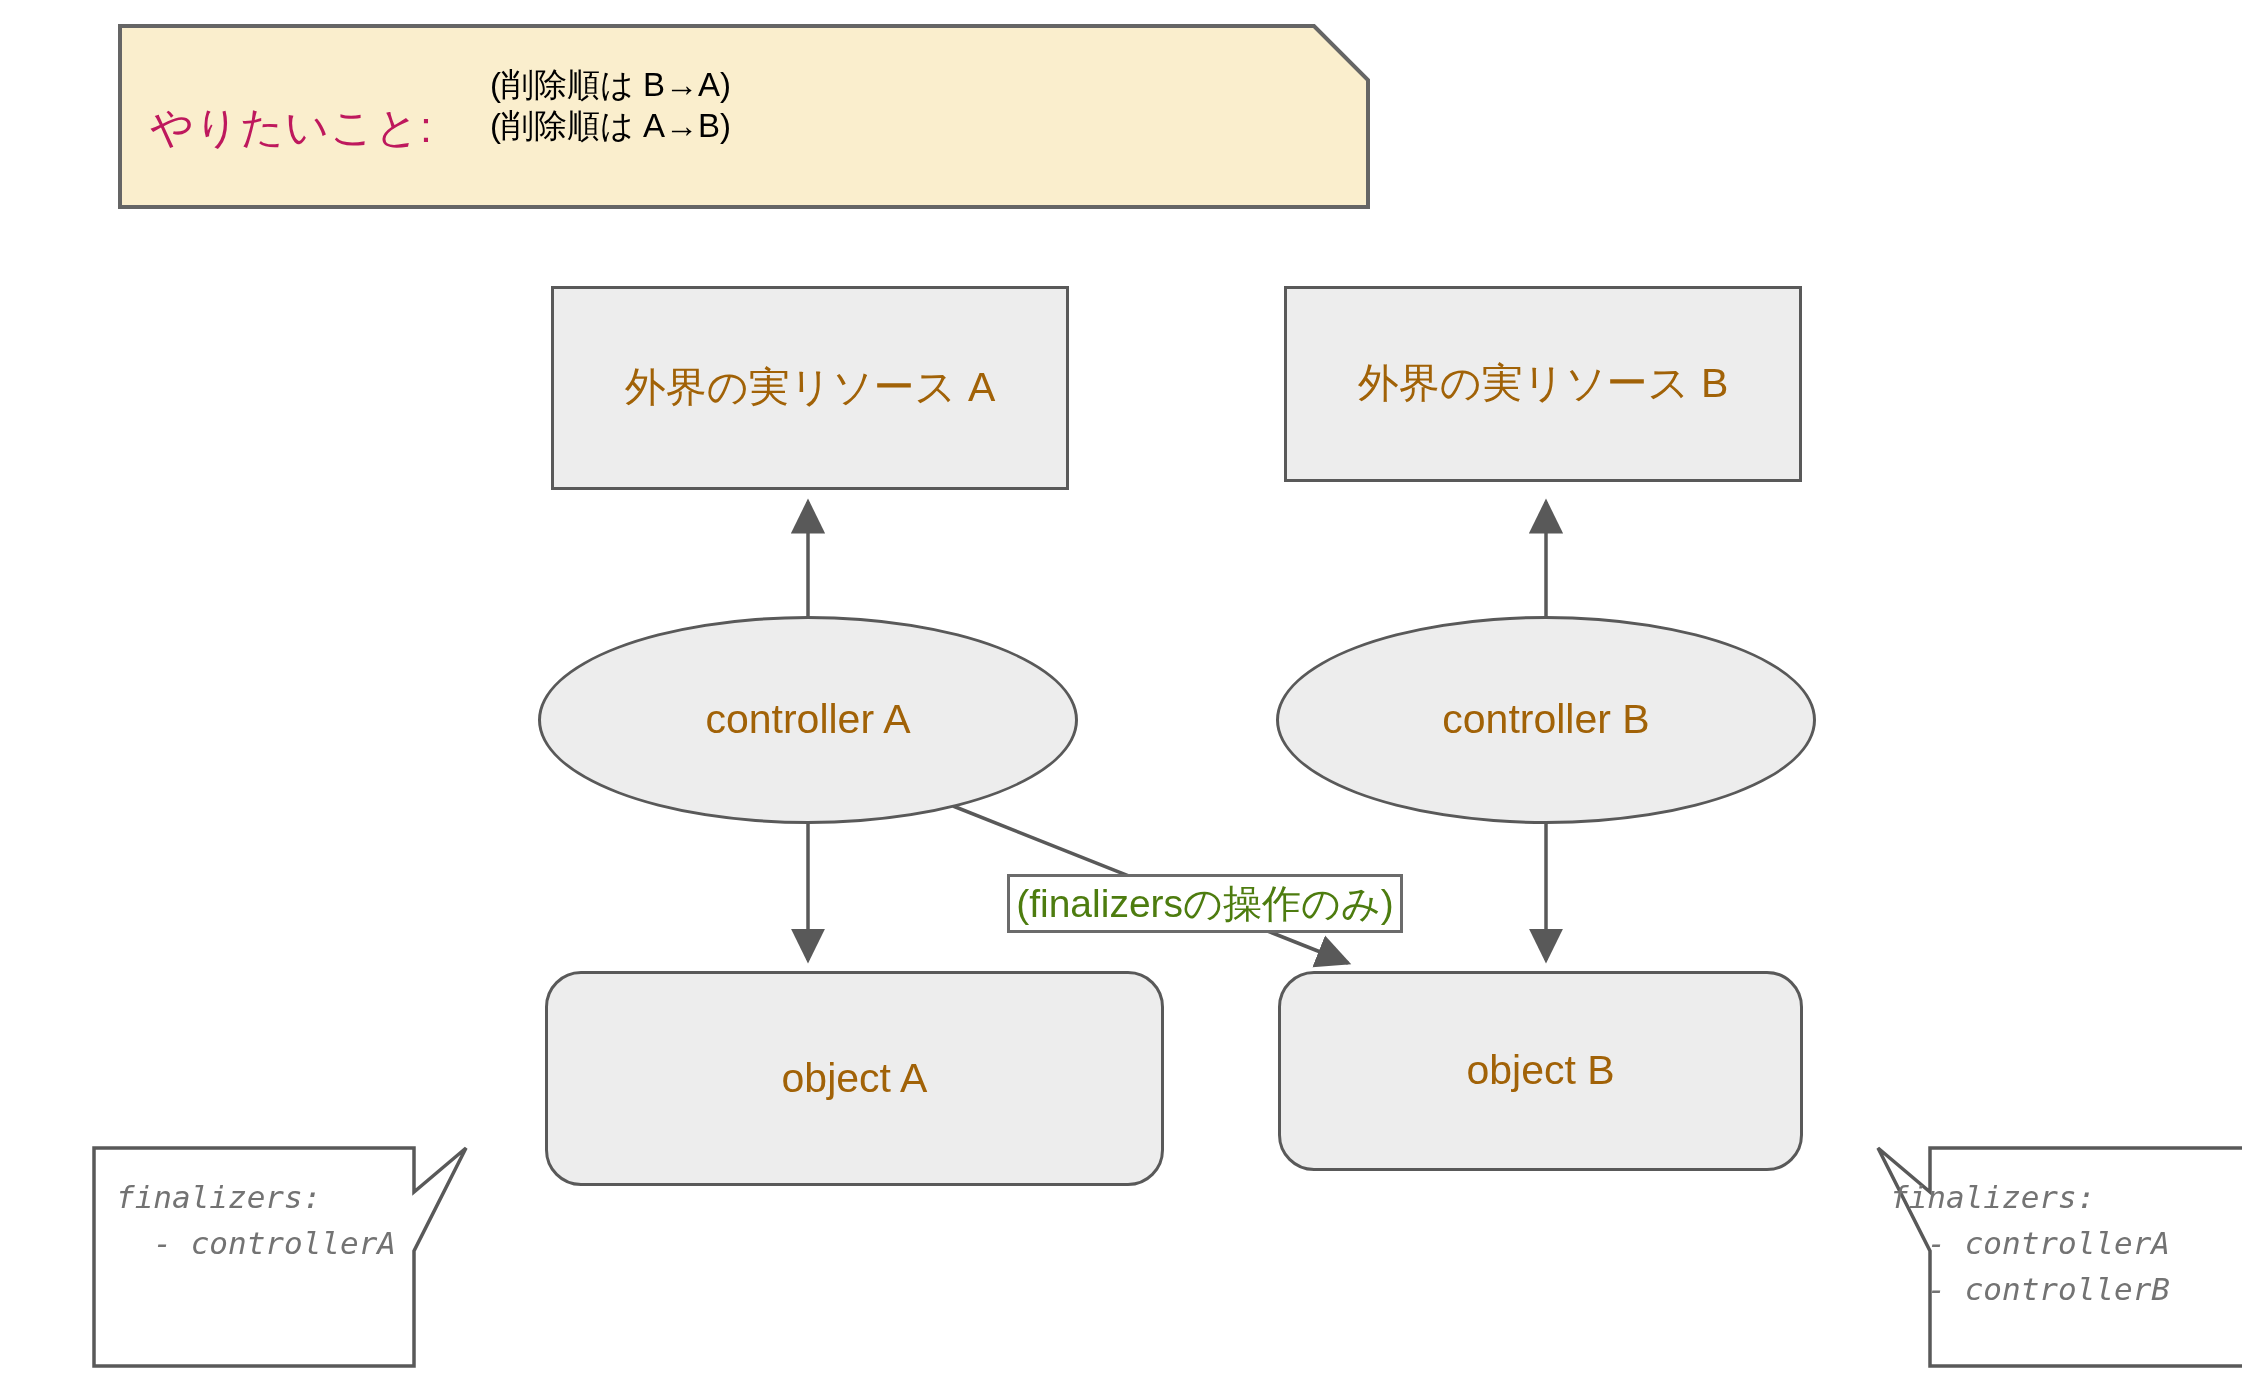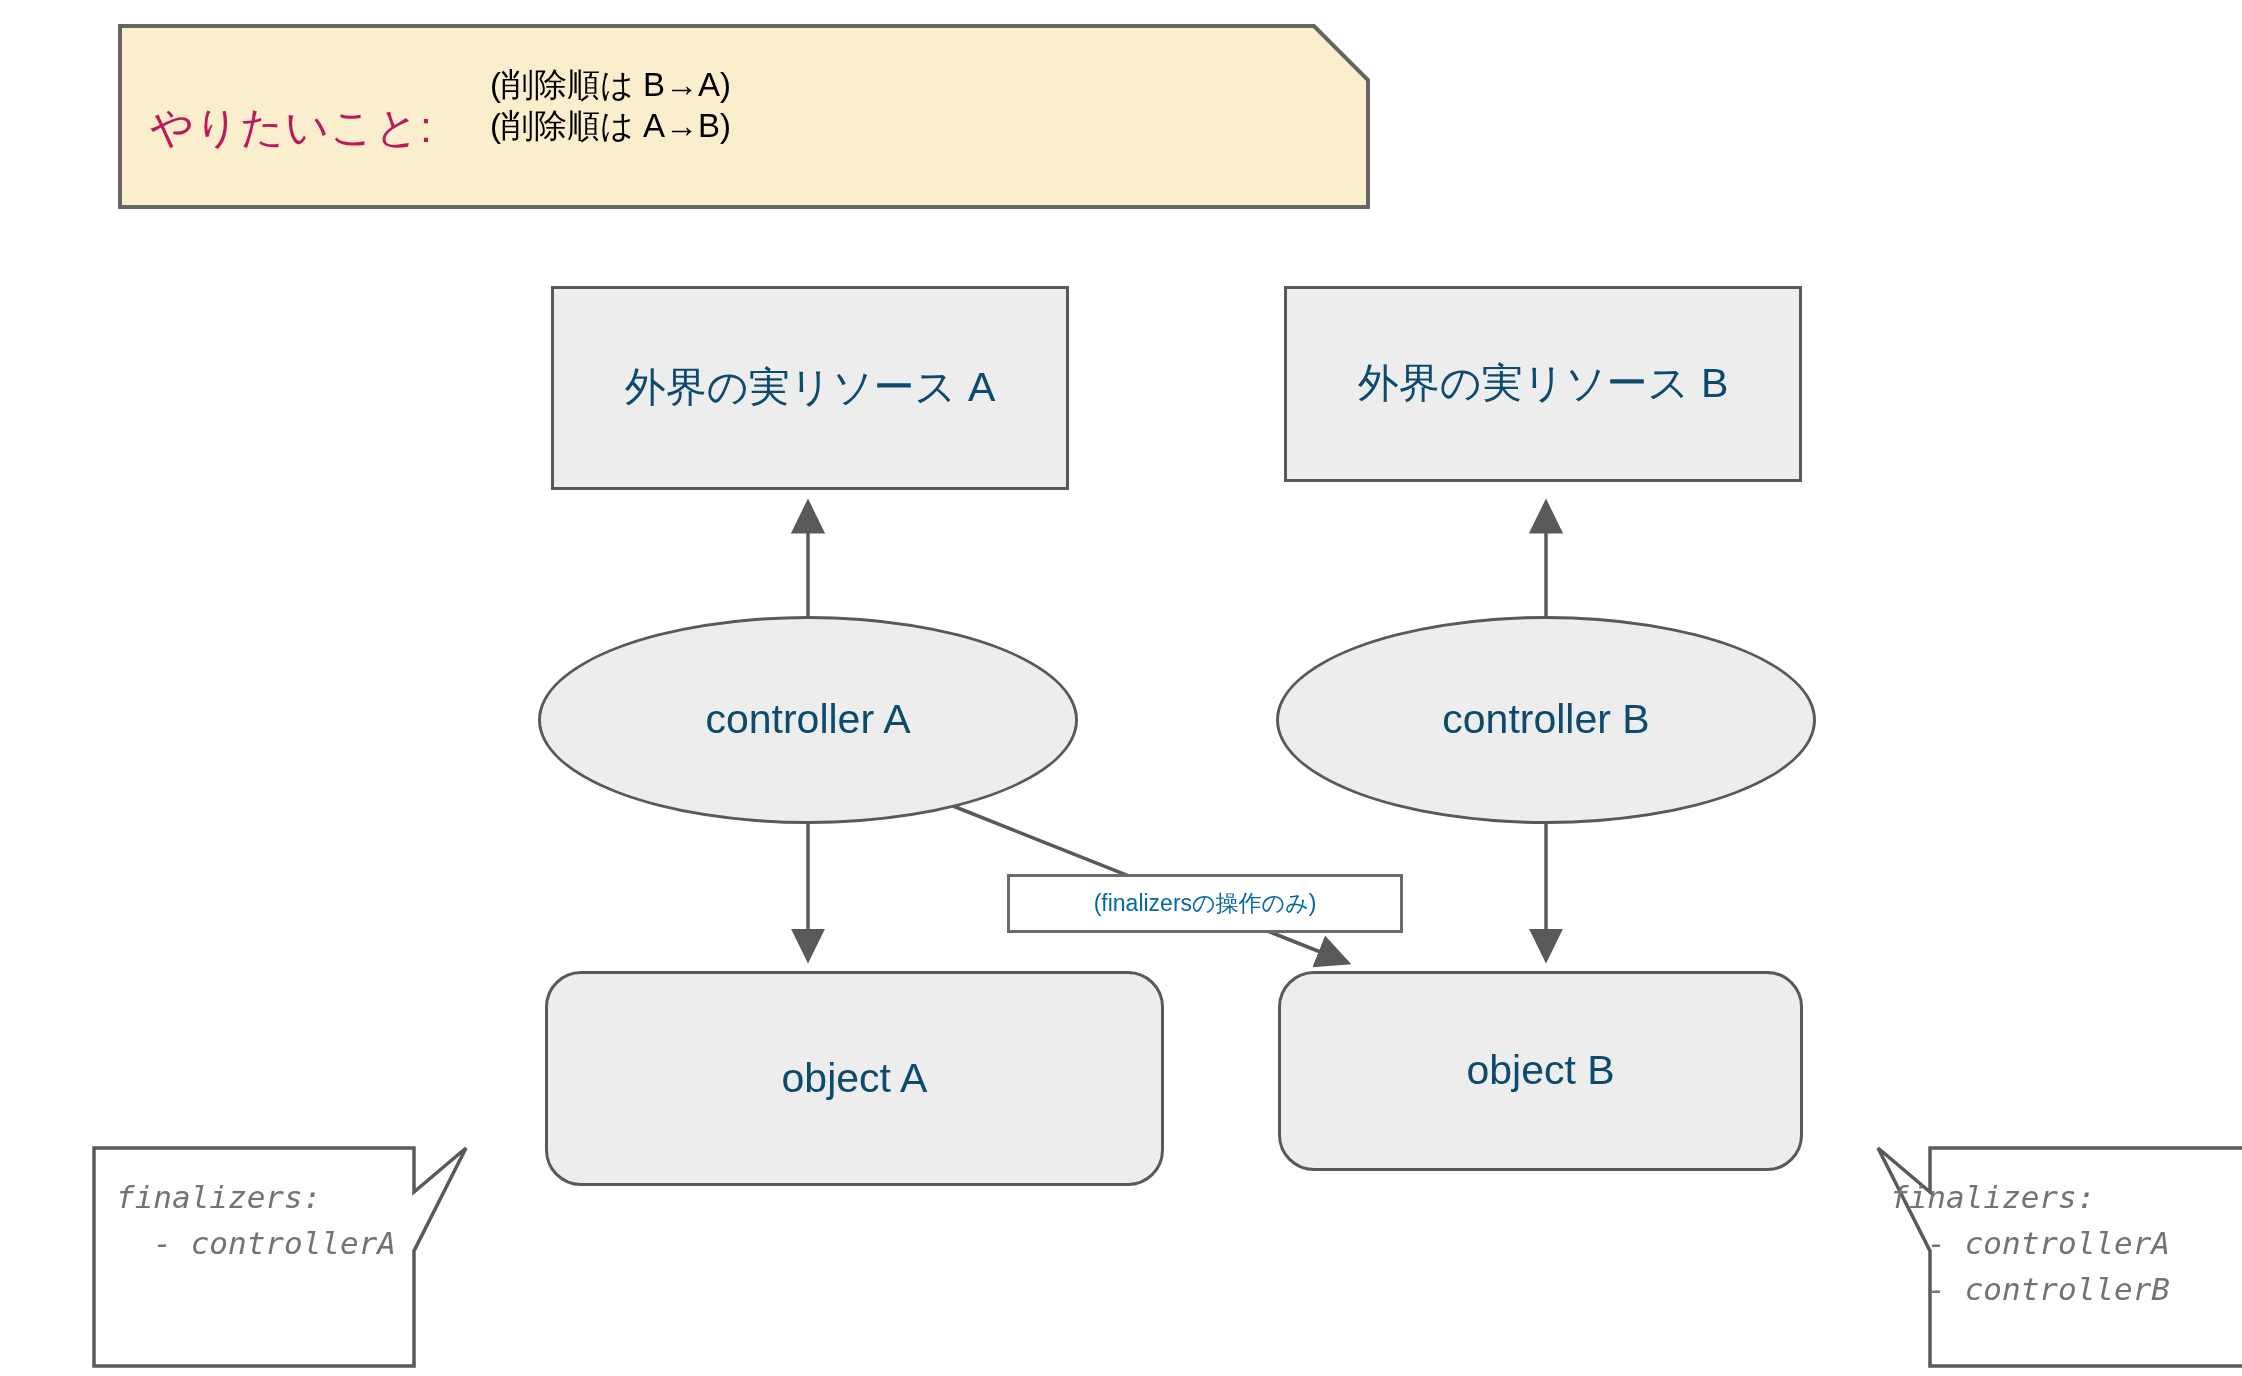--- a/index.html
+++ b/index.html
@@ -66,21 +66,21 @@
 
   
   .node {
     position: absolute;
     box-sizing: border-box;
     background: #ededed;
     border: 3px solid #595959;
     display: flex;
     align-items: center;
     justify-content: center;
-    color: #0c4a6e;
+    color: #a16207;
   }
   .node-label {
     font-size: 41px;
     line-height: 1.2;
     white-space: nowrap;
   }
 
   .rect-node { border-radius: 0; }
   .ellipse-node { border-radius: 50%; }
   .rounded-node { border-radius: 36px; }
@@ -98,23 +98,23 @@
     box-sizing: border-box;
     left: 1007px;
     top: 874px;
     width: 396px;
     height: 59px;
     background: #ffffff;
     border: 3px solid #6b6b6b;
     display: flex;
     align-items: center;
     justify-content: center;
-    font-size: 23px;
-    white-space: nowrap;
-    color: #0369a1;
+    font-size: 39px;
+    white-space: nowrap;
+    color: #4d7c0f;
   }
 
   
   .callout {
     position: absolute;
   }
   .callout-text {
     position: absolute;
     font-family: "DejaVu Sans Mono", "Liberation Mono", monospace;
     font-size: 31px;

